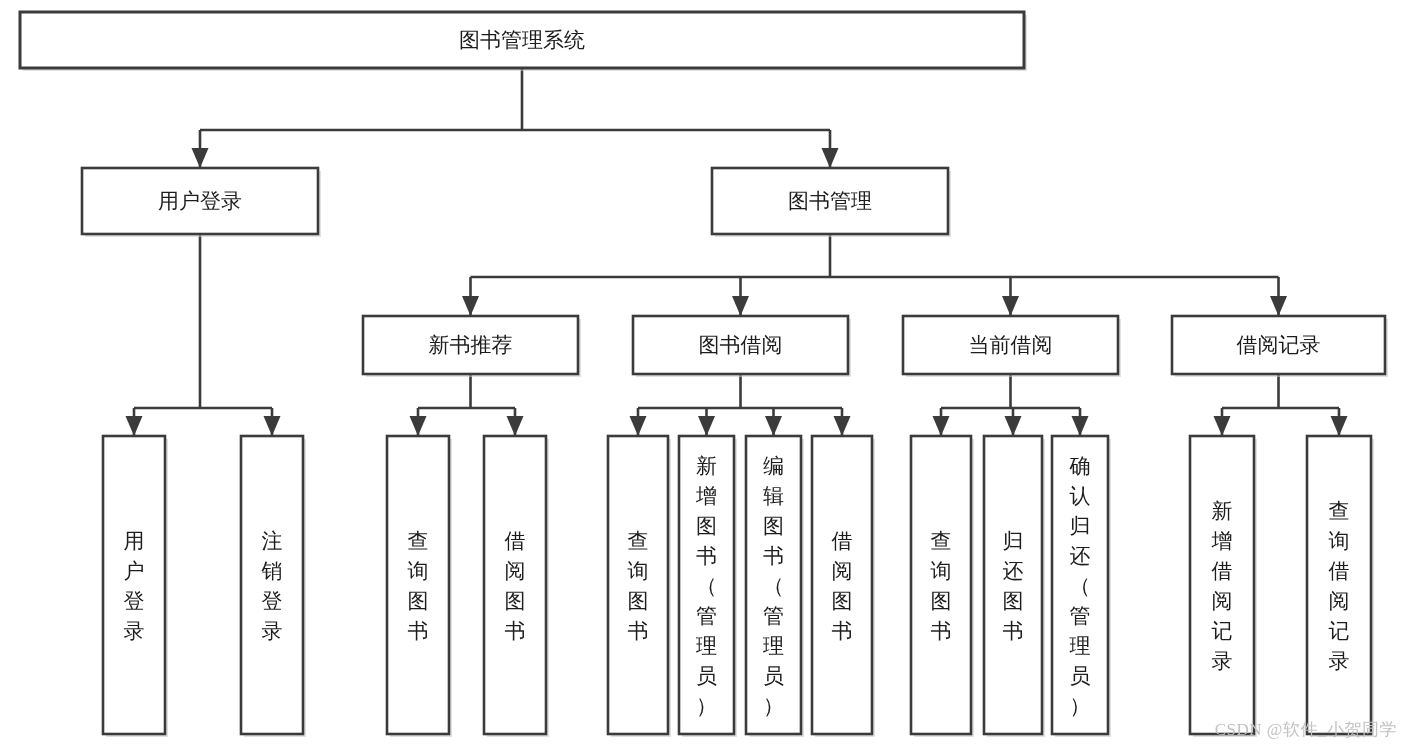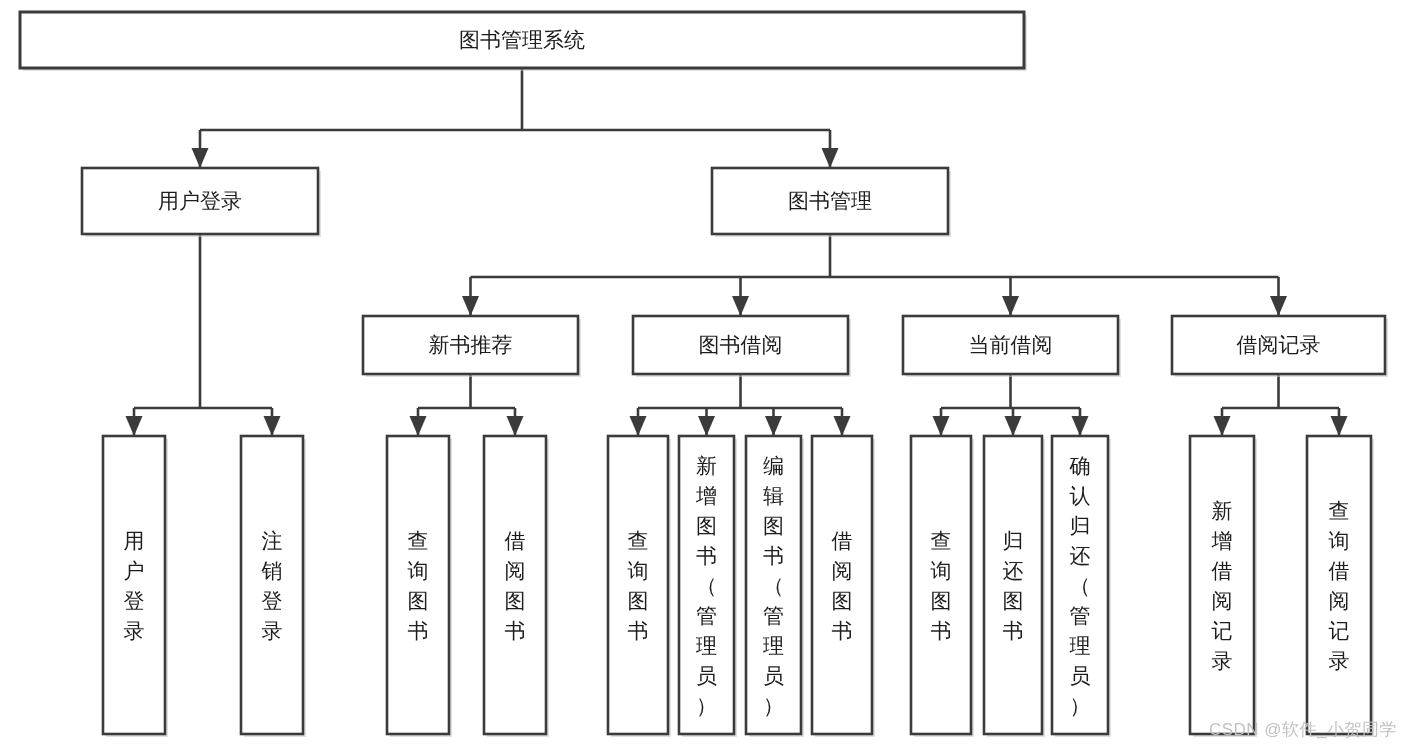--- a/index.html
+++ b/index.html
@@ -52,21 +52,21 @@
     fill: none;
   }
   .edge-arrow {
     fill: #3b3b3b;
     stroke: none;
   }
   .watermark {
     position: absolute;
     right: 8px;
     bottom: 6px;
-    font-family: Liberation Sans, sans-serif;
+    font-family: Liberation Serif, serif;
     font-size: 17px;
     color: #c2c2c2;
     white-space: nowrap;
     letter-spacing: 0.5px;
   }
 </style>
 </head>
 <body>
 
 <div id="diagram-root">

